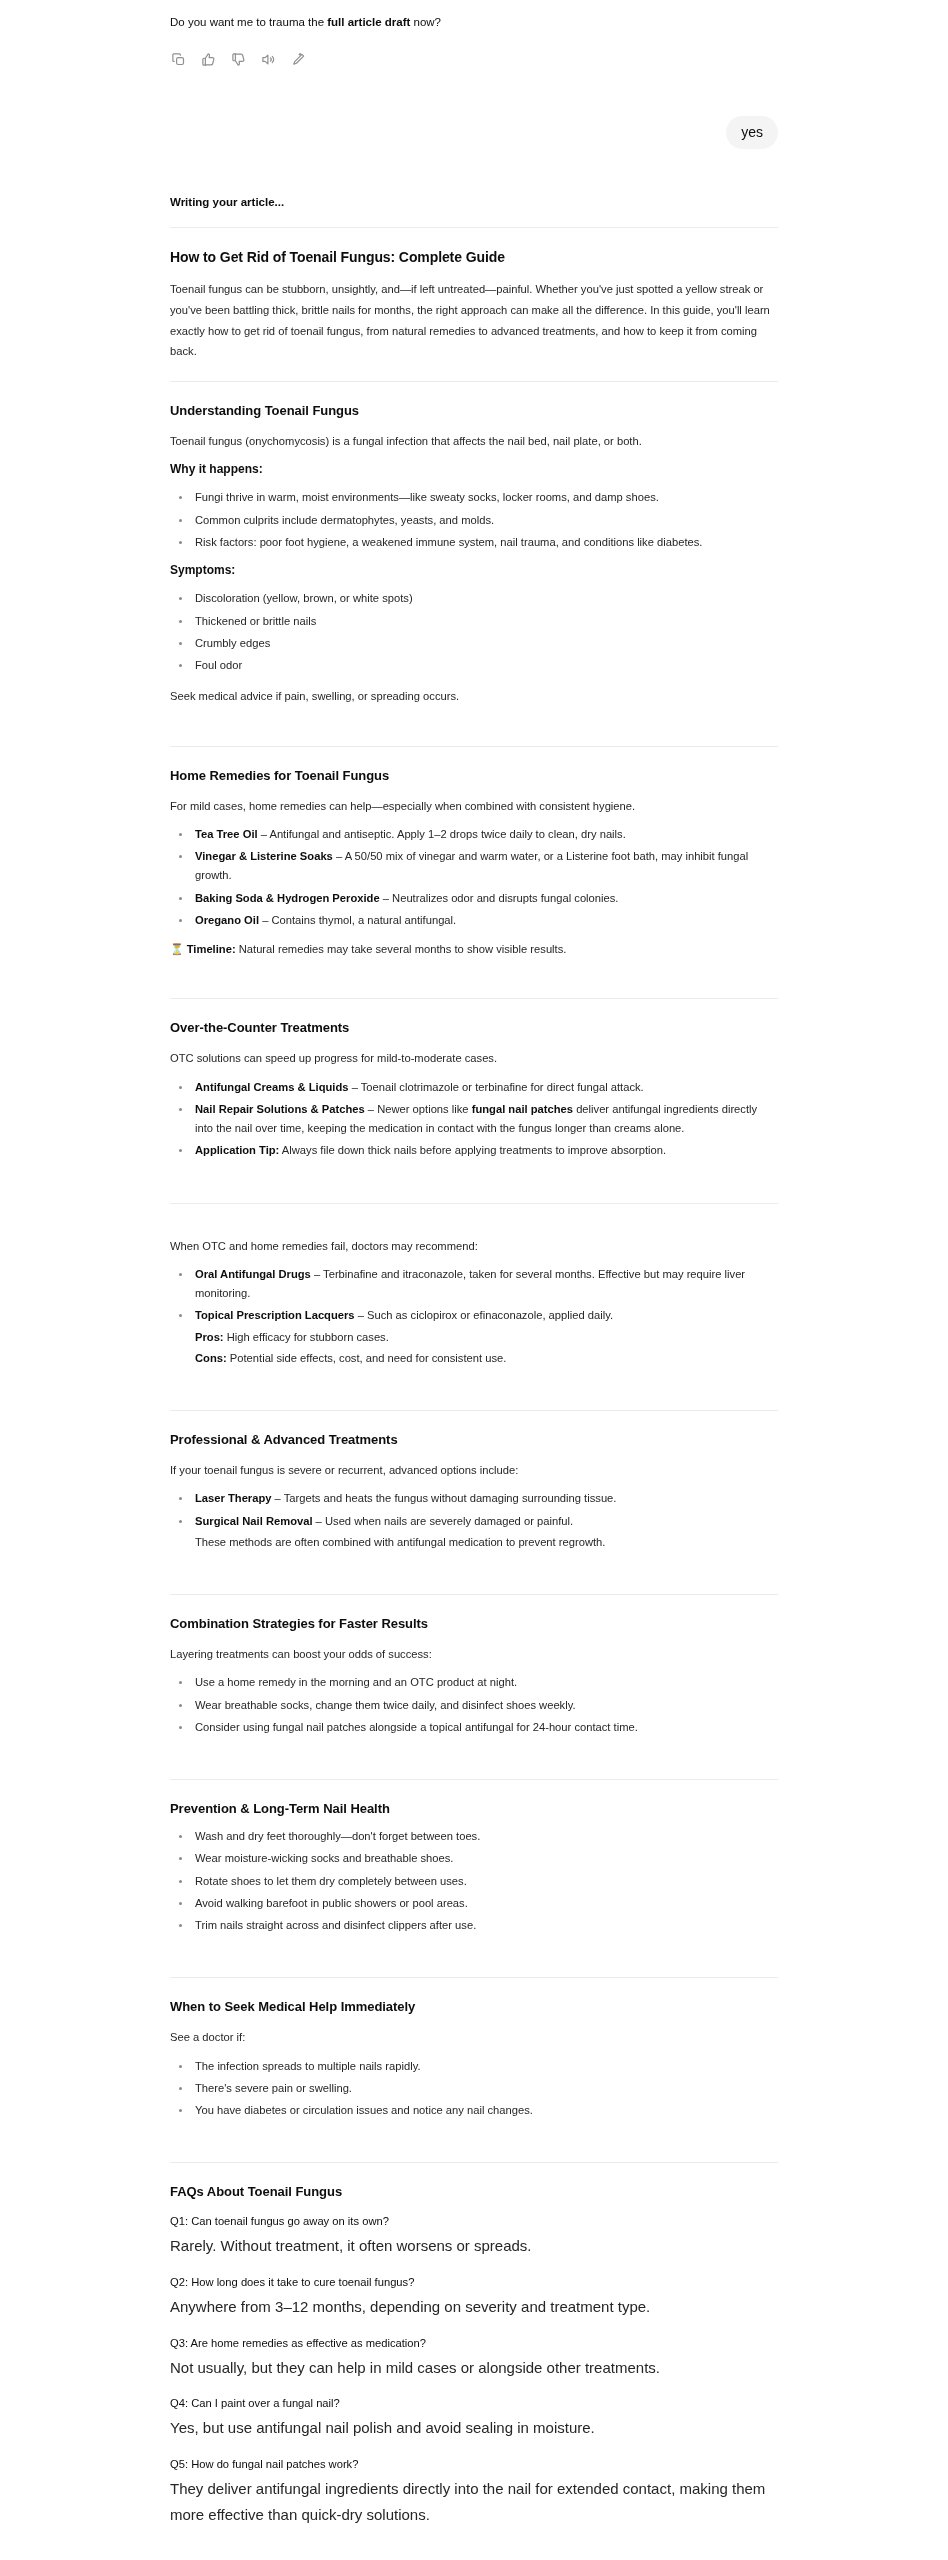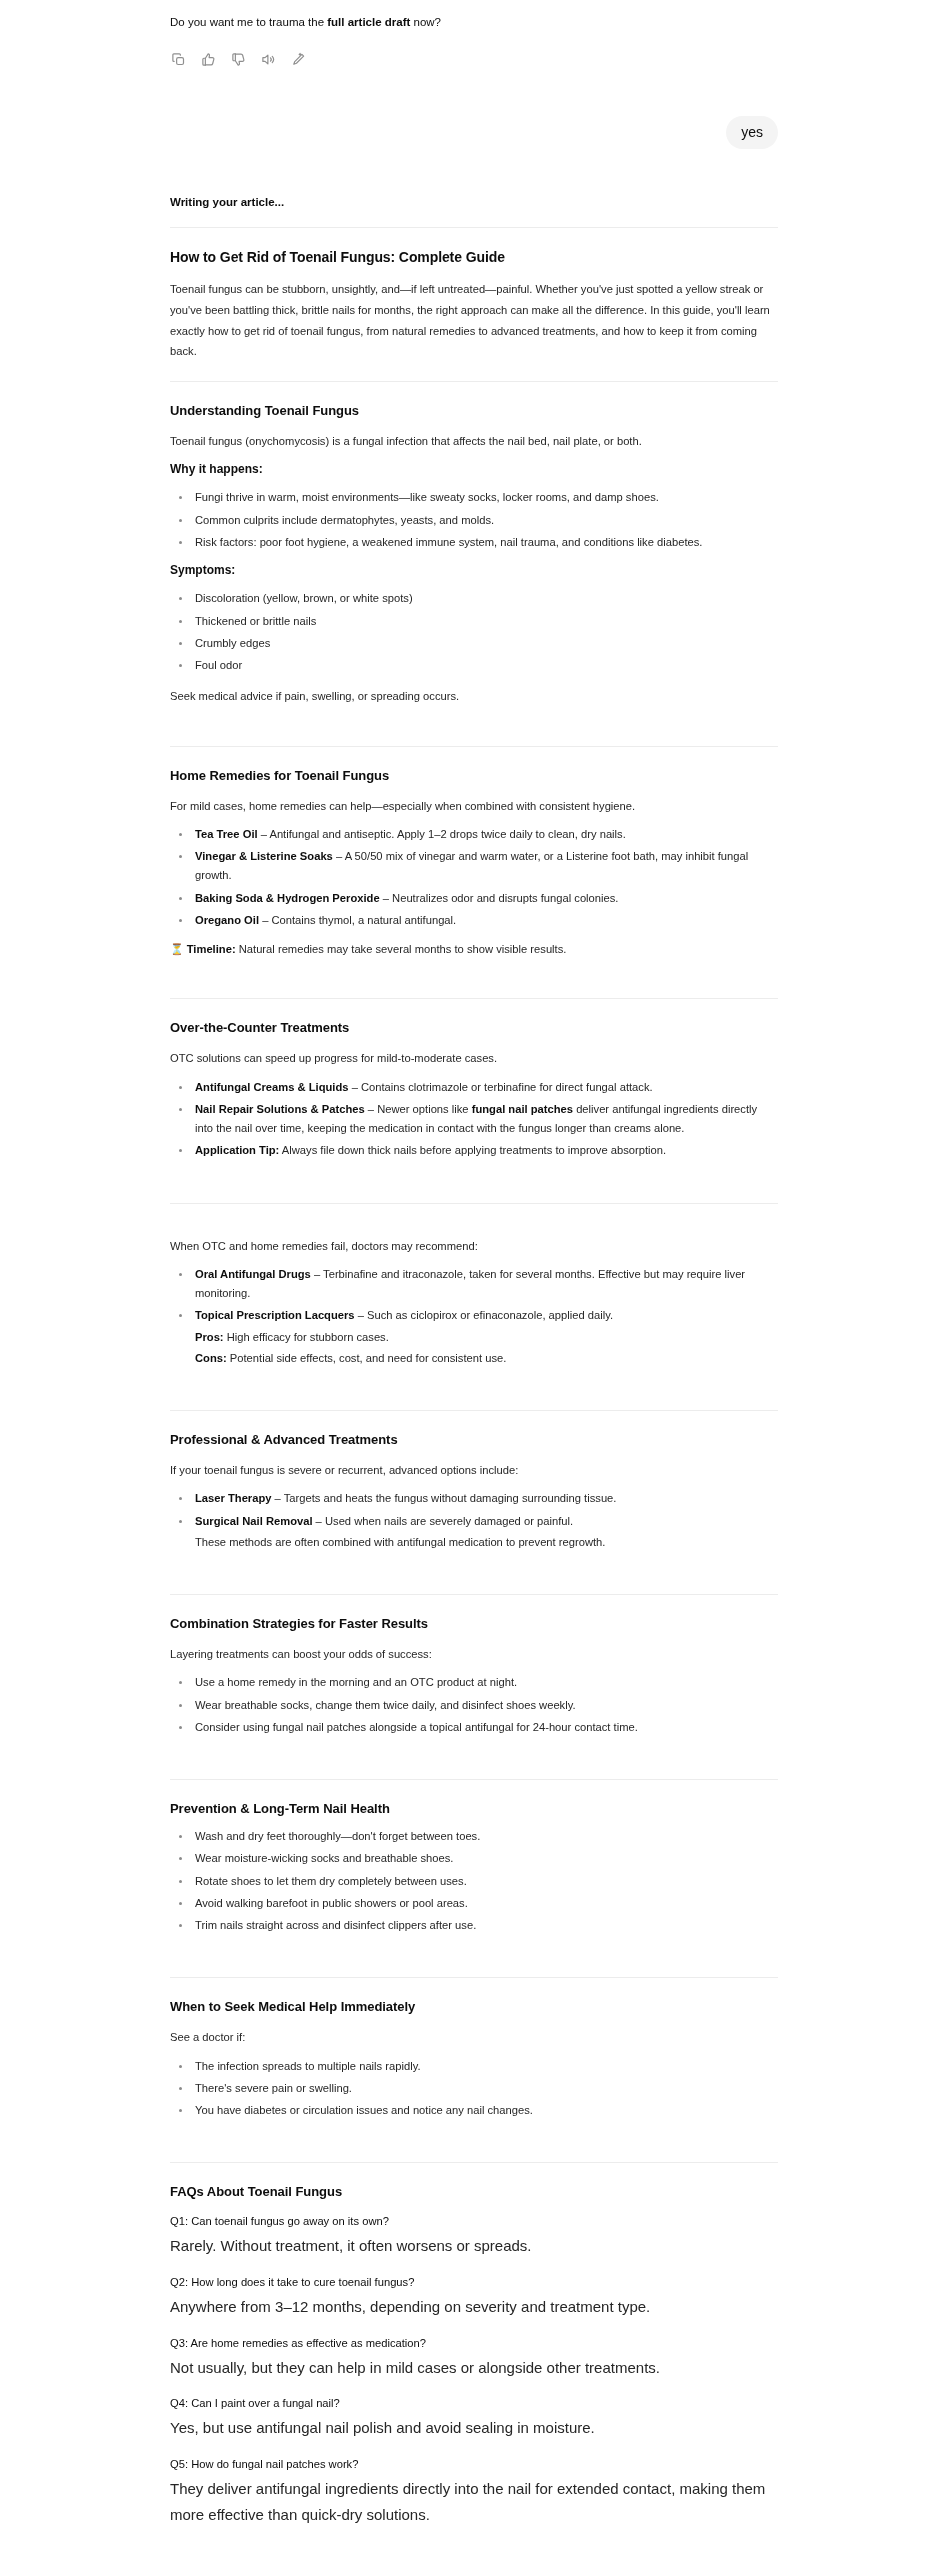--- a/index.html
+++ b/index.html
@@ -252,21 +252,21 @@
         </ul>
         <p class="note-line"><span class="note-emoji">⏳</span><b>Timeline:</b><span> Natural remedies may take several months to show visible results.</span></p>
       </div>
 
       <hr class="sep">
 
       <div class="block block-top">
         <h2 class="sec-title">Over-the-Counter Treatments</h2>
         <p class="body">OTC solutions can speed up progress for mild-to-moderate cases.</p>
         <ul class="bul">
-          <li><b>Antifungal Creams &amp; Liquids</b><span> – Contains clotrimazole or terbinafine for direct fungal attack.</span></li>
+          <li><b>Antifungal Creams &amp; Liquids</b><span> – Toenail clotrimazole or terbinafine for direct fungal attack.</span></li>
           <li><b>Nail Repair Solutions &amp; Patches</b><span> – Newer options like </span><b>fungal nail patches</b><span> deliver antifungal ingredients directly into the nail over time, keeping the medication in contact with the fungus longer than creams alone.</span></li>
           <li><b>Application Tip:</b><span> Always file down thick nails before applying treatments to improve absorption.</span></li>
         </ul>
       </div>
 
       <hr class="sep">
 
       <div class="block block-top">
         <p class="body">When OTC and home remedies fail, doctors may recommend:</p>
         <ul class="bul">

